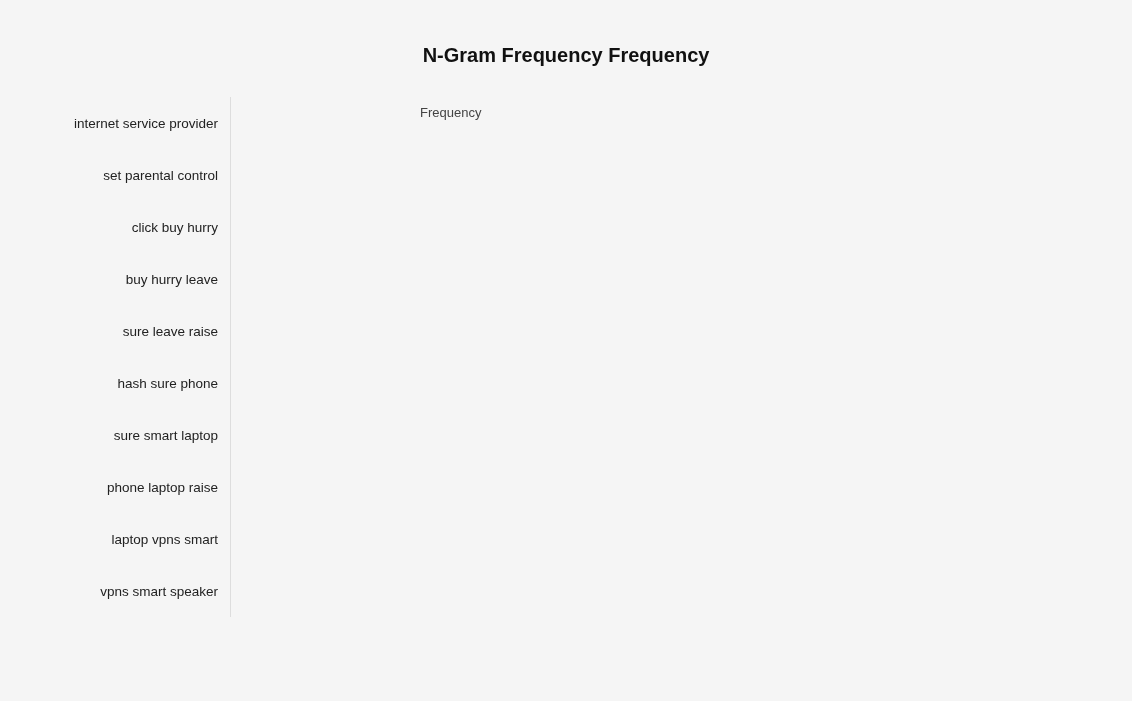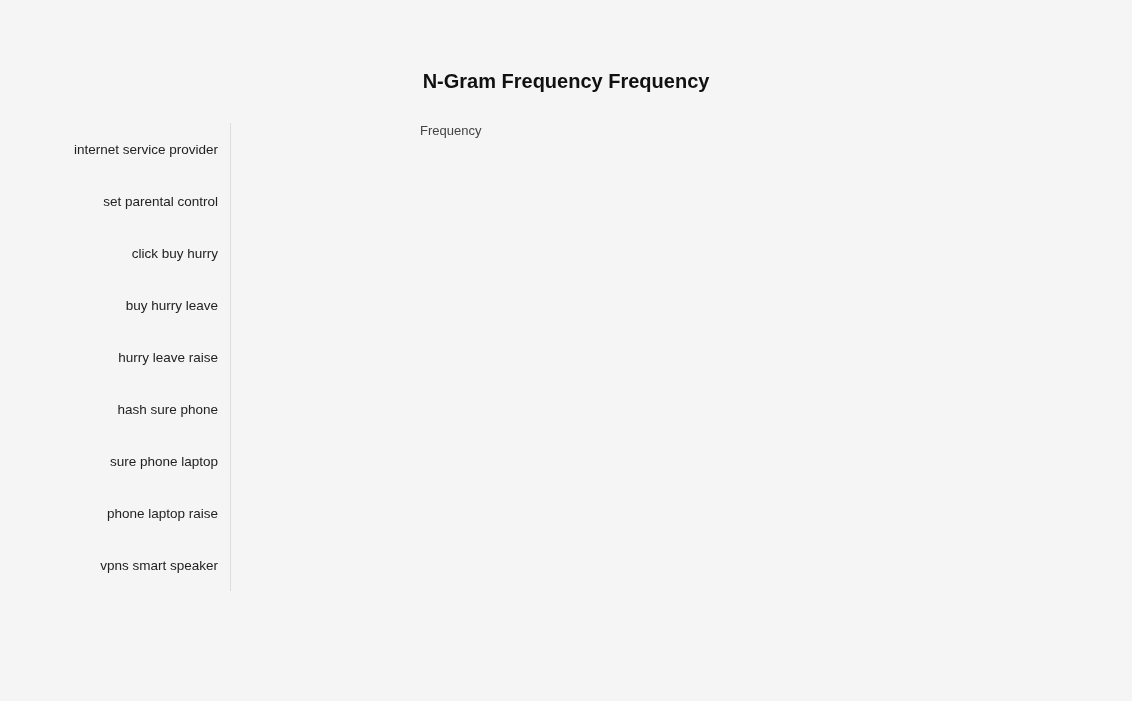--- a/index.html
+++ b/index.html
@@ -44,21 +44,21 @@
       position: absolute;
       top: 4px;
       left: 0;
       border-radius: 1px;
     }
     .x-axis-title {
       text-align: center;
       margin-left: 190px;
       font-size: 13px;
       color: #444;
-      margin-top: 0;
+      margin-top: 8px;
     }
   </style>
 </head>
 <body>
 
 <div class="chart-container">
   <div class="chart-title">N-Gram Frequency Frequency</div>
 
   <div style="display:flex; ">
 
@@ -110,21 +110,21 @@
             <div style="position: absolute; left: 16.6667%; top: 0px; bottom: 0px; width: 1px; background: rgb(221, 221, 221); z-index: 0;"></div>
             <div style="position: absolute; left: 33.3333%; top: 0px; bottom: 0px; width: 1px; background: rgb(221, 221, 221); z-index: 0;"></div>
             <div style="position: absolute; left: 50%; top: 0px; bottom: 0px; width: 1px; background: rgb(221, 221, 221); z-index: 0;"></div>
             <div style="position: absolute; left: 66.6667%; top: 0px; bottom: 0px; width: 1px; background: rgb(221, 221, 221); z-index: 0;"></div>
             <div style="position: absolute; left: 83.3333%; top: 0px; bottom: 0px; width: 1px; background: rgb(221, 221, 221); z-index: 0;"></div>
             <div style="position: absolute; left: 100%; top: 0px; bottom: 0px; width: 1px; background: rgb(221, 221, 221); z-index: 0;"></div>
             <div class="bar-fill" style="width: 66.6667%; background: rgb(75, 85, 104); height: 44px; position: absolute; top: 4px; left: 0px; z-index: 1;"></div>
           </div>
         </div>
         <div class="bar-row">
-          <div class="bar-label">hurry leave raise</div>
+          <div class="bar-label">sure leave raise</div>
           <div style="flex: 1 1 0%; position: relative; height: 52px;">
             <div style="position: absolute; left: 0%; top: 0px; bottom: 0px; width: 1px; background: rgb(221, 221, 221); z-index: 0;"></div>
             <div style="position: absolute; left: 16.6667%; top: 0px; bottom: 0px; width: 1px; background: rgb(221, 221, 221); z-index: 0;"></div>
             <div style="position: absolute; left: 33.3333%; top: 0px; bottom: 0px; width: 1px; background: rgb(221, 221, 221); z-index: 0;"></div>
             <div style="position: absolute; left: 50%; top: 0px; bottom: 0px; width: 1px; background: rgb(221, 221, 221); z-index: 0;"></div>
             <div style="position: absolute; left: 66.6667%; top: 0px; bottom: 0px; width: 1px; background: rgb(221, 221, 221); z-index: 0;"></div>
             <div style="position: absolute; left: 83.3333%; top: 0px; bottom: 0px; width: 1px; background: rgb(221, 221, 221); z-index: 0;"></div>
             <div style="position: absolute; left: 100%; top: 0px; bottom: 0px; width: 1px; background: rgb(221, 221, 221); z-index: 0;"></div>
             <div class="bar-fill" style="width: 66.6667%; background: rgb(75, 85, 104); height: 44px; position: absolute; top: 4px; left: 0px; z-index: 1;"></div>
           </div>
@@ -136,34 +136,47 @@
             <div style="position: absolute; left: 16.6667%; top: 0px; bottom: 0px; width: 1px; background: rgb(221, 221, 221); z-index: 0;"></div>
             <div style="position: absolute; left: 33.3333%; top: 0px; bottom: 0px; width: 1px; background: rgb(221, 221, 221); z-index: 0;"></div>
             <div style="position: absolute; left: 50%; top: 0px; bottom: 0px; width: 1px; background: rgb(221, 221, 221); z-index: 0;"></div>
             <div style="position: absolute; left: 66.6667%; top: 0px; bottom: 0px; width: 1px; background: rgb(221, 221, 221); z-index: 0;"></div>
             <div style="position: absolute; left: 83.3333%; top: 0px; bottom: 0px; width: 1px; background: rgb(221, 221, 221); z-index: 0;"></div>
             <div style="position: absolute; left: 100%; top: 0px; bottom: 0px; width: 1px; background: rgb(221, 221, 221); z-index: 0;"></div>
             <div class="bar-fill" style="width: 33.3333%; background: rgb(181, 164, 107); height: 44px; position: absolute; top: 4px; left: 0px; z-index: 1;"></div>
           </div>
         </div>
         <div class="bar-row">
-          <div class="bar-label">sure phone laptop</div>
+          <div class="bar-label">sure smart laptop</div>
           <div style="flex: 1 1 0%; position: relative; height: 52px;">
             <div style="position: absolute; left: 0%; top: 0px; bottom: 0px; width: 1px; background: rgb(221, 221, 221); z-index: 0;"></div>
             <div style="position: absolute; left: 16.6667%; top: 0px; bottom: 0px; width: 1px; background: rgb(221, 221, 221); z-index: 0;"></div>
             <div style="position: absolute; left: 33.3333%; top: 0px; bottom: 0px; width: 1px; background: rgb(221, 221, 221); z-index: 0;"></div>
             <div style="position: absolute; left: 50%; top: 0px; bottom: 0px; width: 1px; background: rgb(221, 221, 221); z-index: 0;"></div>
             <div style="position: absolute; left: 66.6667%; top: 0px; bottom: 0px; width: 1px; background: rgb(221, 221, 221); z-index: 0;"></div>
             <div style="position: absolute; left: 83.3333%; top: 0px; bottom: 0px; width: 1px; background: rgb(221, 221, 221); z-index: 0;"></div>
             <div style="position: absolute; left: 100%; top: 0px; bottom: 0px; width: 1px; background: rgb(221, 221, 221); z-index: 0;"></div>
             <div class="bar-fill" style="width: 33.3333%; background: rgb(181, 164, 107); height: 44px; position: absolute; top: 4px; left: 0px; z-index: 1;"></div>
           </div>
         </div>
         <div class="bar-row">
           <div class="bar-label">phone laptop raise</div>
+          <div style="flex: 1 1 0%; position: relative; height: 52px;">
+            <div style="position: absolute; left: 0%; top: 0px; bottom: 0px; width: 1px; background: rgb(221, 221, 221); z-index: 0;"></div>
+            <div style="position: absolute; left: 16.6667%; top: 0px; bottom: 0px; width: 1px; background: rgb(221, 221, 221); z-index: 0;"></div>
+            <div style="position: absolute; left: 33.3333%; top: 0px; bottom: 0px; width: 1px; background: rgb(221, 221, 221); z-index: 0;"></div>
+            <div style="position: absolute; left: 50%; top: 0px; bottom: 0px; width: 1px; background: rgb(221, 221, 221); z-index: 0;"></div>
+            <div style="position: absolute; left: 66.6667%; top: 0px; bottom: 0px; width: 1px; background: rgb(221, 221, 221); z-index: 0;"></div>
+            <div style="position: absolute; left: 83.3333%; top: 0px; bottom: 0px; width: 1px; background: rgb(221, 221, 221); z-index: 0;"></div>
+            <div style="position: absolute; left: 100%; top: 0px; bottom: 0px; width: 1px; background: rgb(221, 221, 221); z-index: 0;"></div>
+            <div class="bar-fill" style="width: 33.3333%; background: rgb(181, 164, 107); height: 44px; position: absolute; top: 4px; left: 0px; z-index: 1;"></div>
+          </div>
+        </div>
+        <div class="bar-row">
+          <div class="bar-label">laptop vpns smart</div>
           <div style="flex: 1 1 0%; position: relative; height: 52px;">
             <div style="position: absolute; left: 0%; top: 0px; bottom: 0px; width: 1px; background: rgb(221, 221, 221); z-index: 0;"></div>
             <div style="position: absolute; left: 16.6667%; top: 0px; bottom: 0px; width: 1px; background: rgb(221, 221, 221); z-index: 0;"></div>
             <div style="position: absolute; left: 33.3333%; top: 0px; bottom: 0px; width: 1px; background: rgb(221, 221, 221); z-index: 0;"></div>
             <div style="position: absolute; left: 50%; top: 0px; bottom: 0px; width: 1px; background: rgb(221, 221, 221); z-index: 0;"></div>
             <div style="position: absolute; left: 66.6667%; top: 0px; bottom: 0px; width: 1px; background: rgb(221, 221, 221); z-index: 0;"></div>
             <div style="position: absolute; left: 83.3333%; top: 0px; bottom: 0px; width: 1px; background: rgb(221, 221, 221); z-index: 0;"></div>
             <div style="position: absolute; left: 100%; top: 0px; bottom: 0px; width: 1px; background: rgb(221, 221, 221); z-index: 0;"></div>
             <div class="bar-fill" style="width: 33.3333%; background: rgb(181, 164, 107); height: 44px; position: absolute; top: 4px; left: 0px; z-index: 1;"></div>
           </div>

